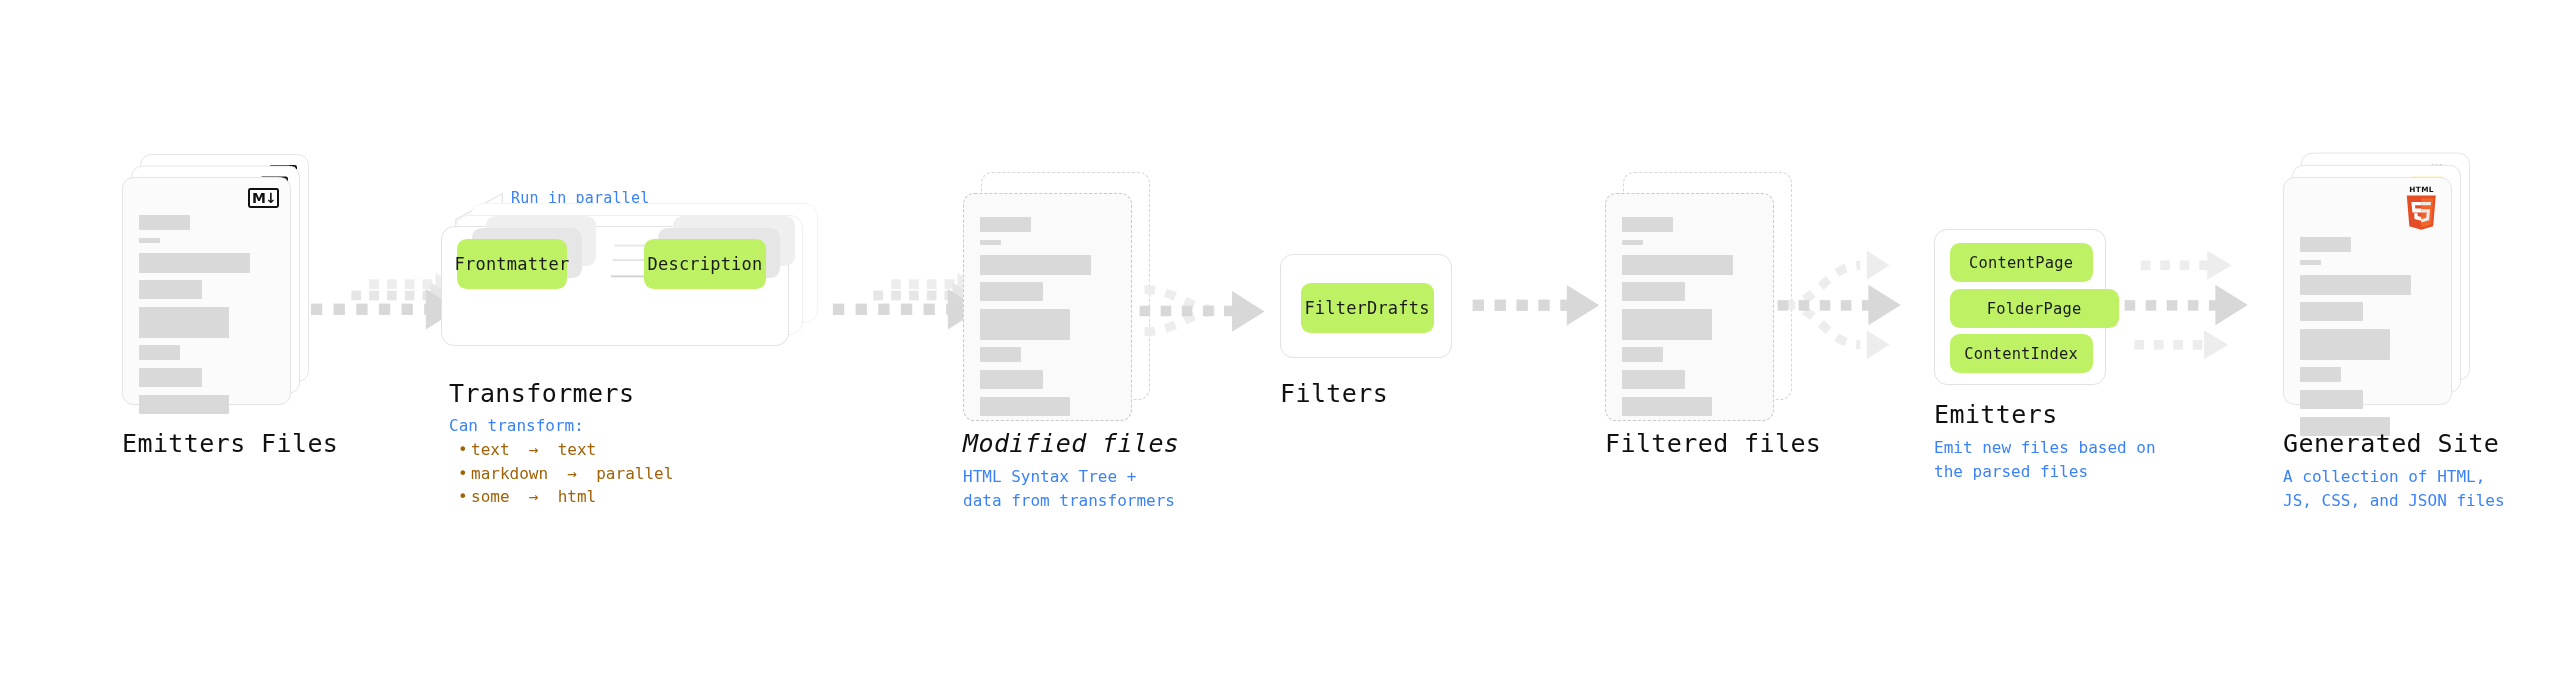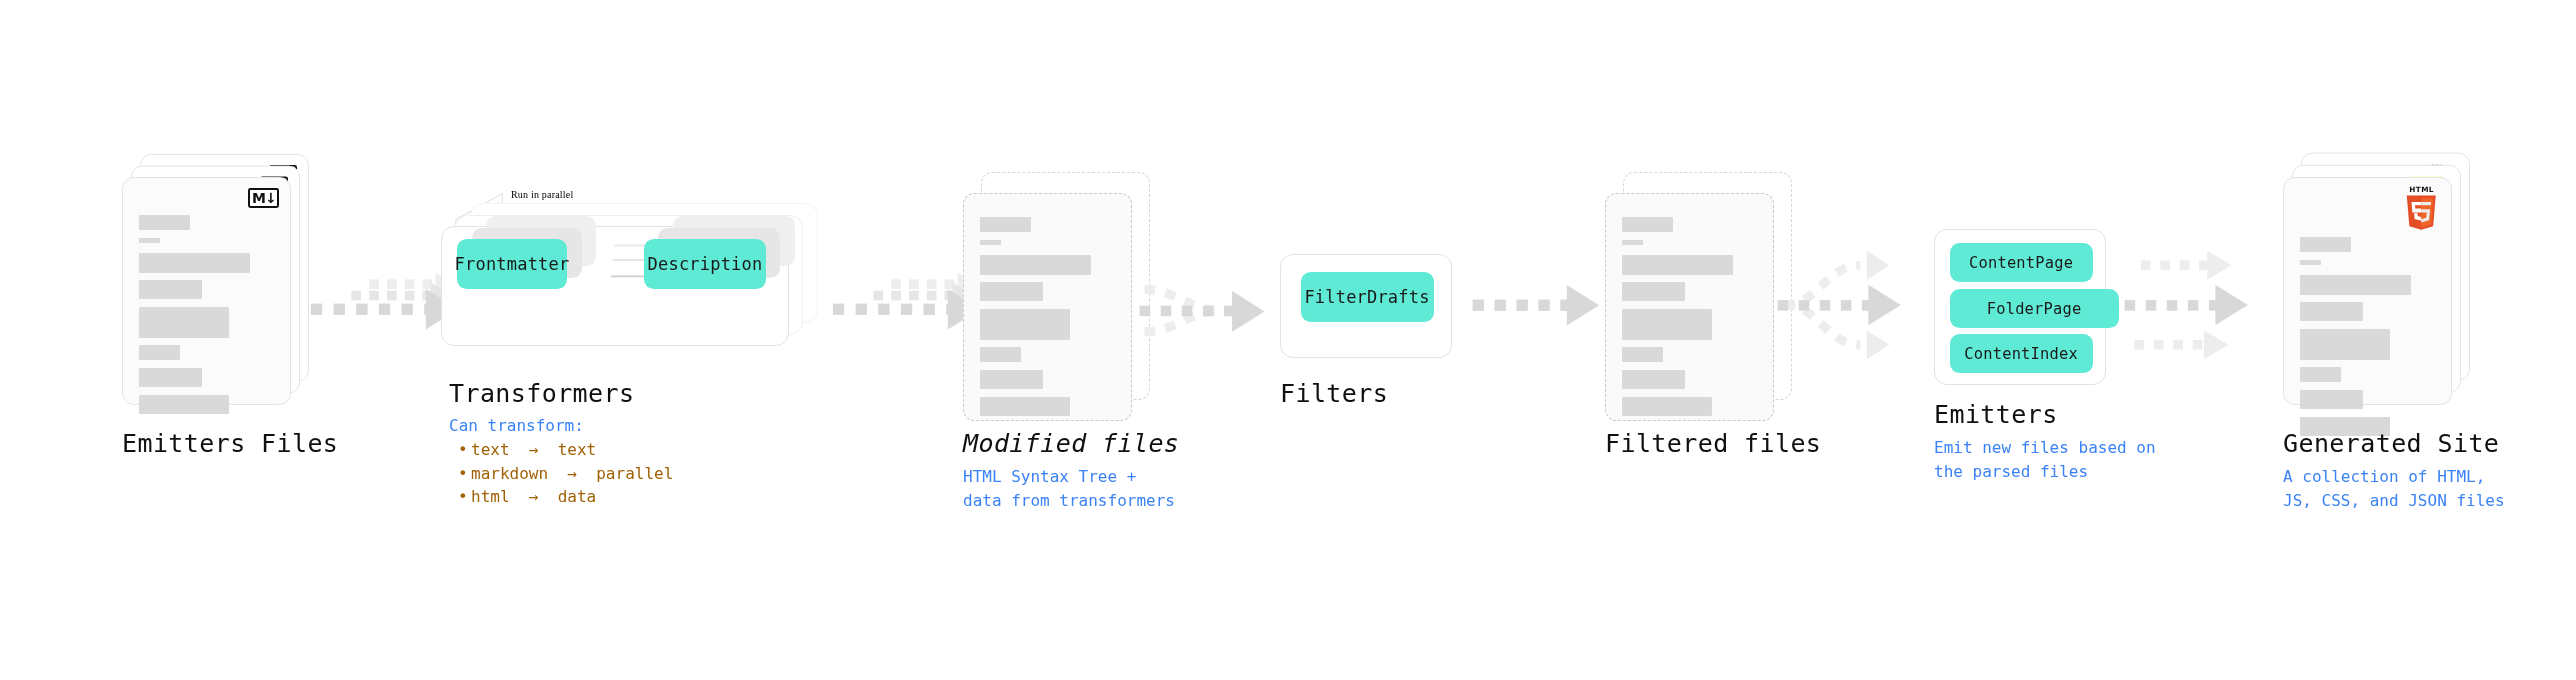--- a/index.html
+++ b/index.html
@@ -60,40 +60,40 @@
 
   
   .groupbox{
     position:absolute;border:1.3px solid #e2e2e2;border-radius:13px;
     background:#ffffff;box-sizing:border-box;
   }
   .groupbox.faint{border-color:#efefef;}
   .groupbox.fainter{border-color:#f4f4f4;}
 
   .pill{
-    position:absolute;border-radius:9.8px;background:#5eead4;
+    position:absolute;border-radius:9.8px;background:#bef264;
     display:flex;align-items:center;justify-content:center;
     color:#1a1a1a;font-size:17px;letter-spacing:0.2px;
     box-sizing:border-box;white-space:nowrap;
   }
   .pill.l2{background:#e6e6e6;color:transparent;}
   .pill.l3{background:#efefef;color:transparent;}
 
   
   .title{
     position:absolute;font-size:25px;color:#101010;letter-spacing:0.4px;white-space:nowrap;
   }
   .subtitle{
     position:absolute;font-size:16px;color:#3b82f6;line-height:23.6px;white-space:pre;
   }
   .sub-list{position:absolute;font-size:16px;color:#a16207;line-height:23.6px;}
   .sub-list .li{padding-left:18px;position:relative;white-space:pre;}
   .sub-list .li:before{content:"\2022";position:absolute;left:4.9px;top:0;}
   .runlabel{
-    position:absolute;font-size:10px;color:#000000;white-space:nowrap;letter-spacing:0.2px;font-family:Liberation Serif, serif;
+    position:absolute;font-size:15px;color:#3b82f6;white-space:nowrap;letter-spacing:0.2px;
   }
   svg{display:block;overflow:visible;}
 </style>
 </head>
 <body>
 
 <div class="stage">
 
   <div class="docstack" style="left:122px;top:177px;">
     <div class="doccard ghost" style="transform:translate(18px,-23px);">
@@ -189,21 +189,21 @@
     </div>
 
     <div class="pill" style="left:18px;top:52px;width:110px;height:50px;">Frontmatter</div>
     <div class="pill" style="left:205px;top:52px;width:122px;height:50px;">Description</div>
   </div>
   <div class="title" style="left:449px;top:379px;">Transformers</div>
   <div class="subtitle" style="left:449px;top:414px;">Can transform:</div>
   <div class="sub-list" style="left:453px;top:438px;">
     <div class="li">text  →  text</div>
     <div class="li">markdown  →  parallel</div>
-    <div class="li">html  →  data</div>
+    <div class="li">some  →  html</div>
   </div>
 
   <div class="node" style="left:821px;top:268px;">
     <svg width="163" height="89" viewBox="0 0 200 110">
       <g fill="#ededed">
         <rect x="86" y="14" width="12" height="12"></rect>
           <rect x="108" y="14" width="12" height="12"></rect>
         <rect x="130" y="14" width="12" height="12"></rect>
           <rect x="152" y="14" width="12" height="12"></rect>
         <polygon points="168,6 168,42 196,24"></polygon>
@@ -258,21 +258,21 @@
           <rect x="28" y="56" width="13" height="13"></rect>
         <rect x="54" y="56" width="13" height="13"></rect>
           <rect x="80" y="56" width="13" height="13"></rect>
         <rect x="106" y="56" width="13" height="13"></rect>
         <polygon points="116,38 116,88 156,63"></polygon>
       </g>
     </svg>
   </div>
 
   <div class="groupbox" style="left:1280px;top:254px;width:172px;height:104px;">
-    <div class="pill" style="left:19.5px;top:17px;width:133px;height:50px;">FilterDrafts</div>
+    <div class="pill" style="left:19.5px;top:28px;width:133px;height:50px;">FilterDrafts</div>
   </div>
   <div class="title" style="left:1280px;top:379px;">Filters</div>
 
   <div class="node" style="left:1471px;top:284px;">
     <svg width="138" height="49" viewBox="0 0 170 60">
       <g fill="#d8d8d8">
         <rect x="2" y="19" width="14" height="14"></rect>
           <rect x="29" y="19" width="14" height="14"></rect>
         <rect x="56" y="19" width="14" height="14"></rect>
           <rect x="83" y="19" width="14" height="14"></rect>

